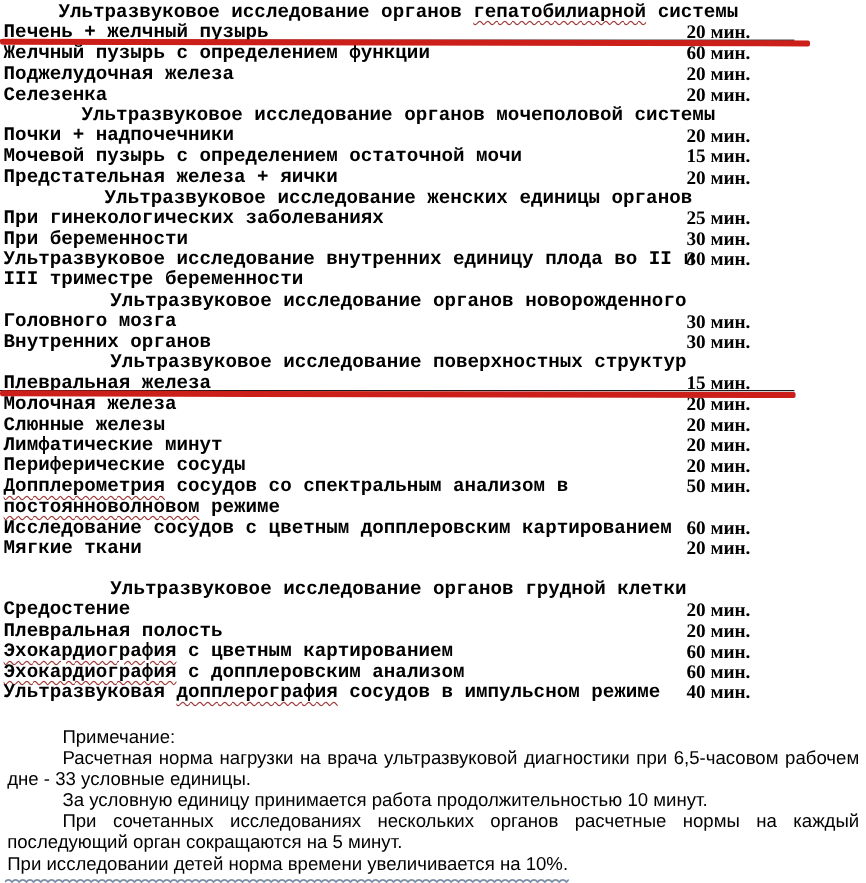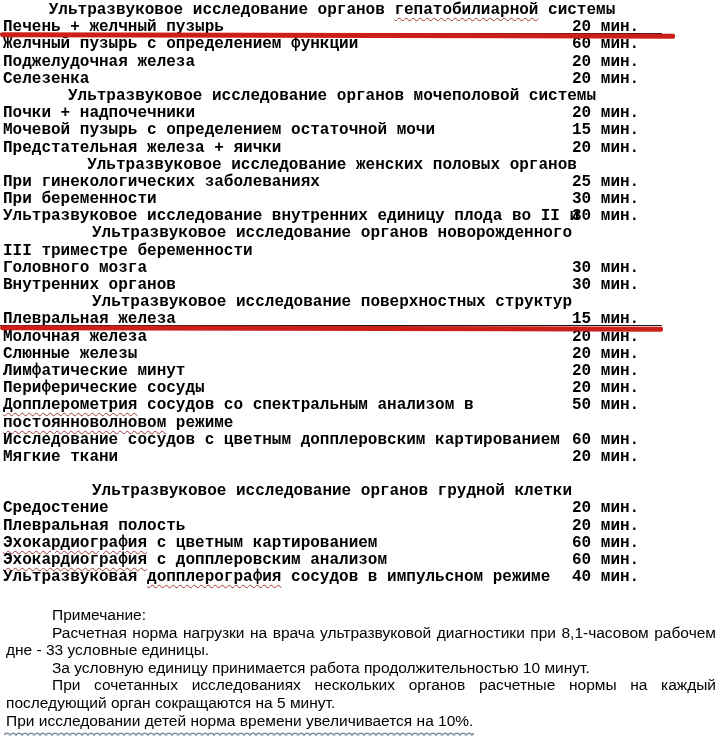--- a/index.html
+++ b/index.html
@@ -7,21 +7,21 @@
     position:relative; width:722px; height:736px; background:#ffffff;
     overflow:hidden;
     font-family:"Liberation Mono", monospace;
   }
   #list { position:absolute; top:2px; left:3px; width:719px; }
   .line {
     position:relative; height:17.2px; line-height:17.2px;
     font-size:16px; font-weight:bold; white-space:pre; color:#000;
   }
   .line.header { width:658px; text-align:center; }
-  .line .time { position:absolute; left:569px; top:0; }
+  .line .time { position:absolute; left:569px; top:0;font-family:Liberation Serif, serif; }
   .sq {
     text-decoration-line:underline;
     text-decoration-style:wavy;
     text-decoration-color:var(--sq-red);
     text-decoration-thickness:1px;
     text-underline-offset:3px;
     margin-top:27px;
   }
   .blackline {
     position:absolute; left:-3px; top:13.6px; width:662px; height:1px;
@@ -51,26 +51,26 @@
   <div id="list">
       <div class="line header"><span class="label">Ультразвуковое исследование органов <span class="sq">гепатобилиарной</span> системы</span></div>
       <div class="line item"><span class="label">Печень + желчный пузырь</span><span class="time">20 мин.</span><div class="blackline"></div><div class="marker" style="width: 675px;"></div></div>
       <div class="line item"><span class="label">Желчный пузырь с определением функции</span><span class="time">60 мин.</span></div>
       <div class="line item"><span class="label">Поджелудочная железа</span><span class="time">20 мин.</span></div>
       <div class="line item"><span class="label">Селезенка</span><span class="time">20 мин.</span></div>
       <div class="line header"><span class="label">Ультразвуковое исследование органов мочеполовой системы</span></div>
       <div class="line item"><span class="label">Почки + надпочечники</span><span class="time">20 мин.</span></div>
       <div class="line item"><span class="label">Мочевой пузырь с определением остаточной мочи</span><span class="time">15 мин.</span></div>
       <div class="line item"><span class="label">Предстательная железа + яички</span><span class="time">20 мин.</span></div>
-      <div class="line header"><span class="label">Ультразвуковое исследование женских половых органов</span></div>
+      <div class="line header"><span class="label">Ультразвуковое исследование женских единицы органов</span></div>
       <div class="line item"><span class="label">При гинекологических заболеваниях</span><span class="time">25 мин.</span></div>
       <div class="line item"><span class="label">При беременности</span><span class="time">30 мин.</span></div>
       <div class="line item"><span class="label">Ультразвуковое исследование внутренних единицу плода во II и</span><span class="time">30 мин.</span></div>
+      <div class="line item"><span class="label">III триместре беременности</span></div>
       <div class="line header"><span class="label">Ультразвуковое исследование органов новорожденного</span></div>
-      <div class="line item"><span class="label">III триместре беременности</span></div>
       <div class="line item"><span class="label">Головного мозга</span><span class="time">30 мин.</span></div>
       <div class="line item"><span class="label">Внутренних органов</span><span class="time">30 мин.</span></div>
       <div class="line header"><span class="label">Ультразвуковое исследование поверхностных структур</span></div>
       <div class="line item"><span class="label">Плевральная железа</span><span class="time">15 мин.</span><div class="blackline"></div><div class="marker" style="width: 663px;"></div></div>
       <div class="line item"><span class="label">Молочная железа</span><span class="time">20 мин.</span></div>
       <div class="line item"><span class="label">Слюнные железы</span><span class="time">20 мин.</span></div>
       <div class="line item"><span class="label">Лимфатические минут</span><span class="time">20 мин.</span></div>
       <div class="line item"><span class="label">Периферические сосуды</span><span class="time">20 мин.</span></div>
       <div class="line item"><span class="label"><span class="sq">Допплерометрия</span> сосудов со спектральным анализом в</span><span class="time">50 мин.</span></div>
       <div class="line item"><span class="label"><span class="sq">постоянноволновом</span> режиме</span></div>
@@ -79,21 +79,21 @@
       <div class="line blank"></div>
       <div class="line header"><span class="label">Ультразвуковое исследование органов грудной клетки</span></div>
       <div class="line item"><span class="label">Средостение</span><span class="time">20 мин.</span></div>
       <div class="line item"><span class="label">Плевральная полость</span><span class="time">20 мин.</span></div>
       <div class="line item"><span class="label"><span class="sq">Эхокардиография</span> с цветным картированием</span><span class="time">60 мин.</span></div>
       <div class="line item"><span class="label"><span class="sq">Эхокардиография</span> с допплеровским анализом</span><span class="time">60 мин.</span></div>
       <div class="line item"><span class="label">Ультразвуковая <span class="sq">допплерография</span> сосудов в импульсном режиме</span><span class="time">40 мин.</span></div>
     </div>
   <div id="notes">
       <div class="nline indent">Примечание:</div>
-      <div class="nline indent justify">Расчетная норма нагрузки на врача ультразвуковой диагностики при 8,1-часовом рабочем</div>
+      <div class="nline indent justify">Расчетная норма нагрузки на врача ультразвуковой диагностики при 6,5-часовом рабочем</div>
       <div class="nline">дне - 33 условные единицы.</div>
       <div class="nline indent">За условную единицу принимается работа продолжительностью 10 минут.</div>
       <div class="nline indent justify">При сочетанных исследованиях нескольких органов расчетные нормы на каждый</div>
       <div class="nline">последующий орган сокращаются на 5 минут.</div>
       <div class="nline">При исследовании детей норма времени увеличивается на 10%.</div>
     </div>
   <svg id="wave" width="470" height="8" aria-hidden="true">
     <path id="wavepath" fill="none" stroke-width="1.6" d="M0,5 q3,-3.5 6,0 q3,-3.5 6,0 q3,-3.5 6,0 q3,-3.5 6,0 q3,-3.5 6,0 q3,-3.5 6,0 q3,-3.5 6,0 q3,-3.5 6,0 q3,-3.5 6,0 q3,-3.5 6,0 q3,-3.5 6,0 q3,-3.5 6,0 q3,-3.5 6,0 q3,-3.5 6,0 q3,-3.5 6,0 q3,-3.5 6,0 q3,-3.5 6,0 q3,-3.5 6,0 q3,-3.5 6,0 q3,-3.5 6,0 q3,-3.5 6,0 q3,-3.5 6,0 q3,-3.5 6,0 q3,-3.5 6,0 q3,-3.5 6,0 q3,-3.5 6,0 q3,-3.5 6,0 q3,-3.5 6,0 q3,-3.5 6,0 q3,-3.5 6,0 q3,-3.5 6,0 q3,-3.5 6,0 q3,-3.5 6,0 q3,-3.5 6,0 q3,-3.5 6,0 q3,-3.5 6,0 q3,-3.5 6,0 q3,-3.5 6,0 q3,-3.5 6,0 q3,-3.5 6,0 q3,-3.5 6,0 q3,-3.5 6,0 q3,-3.5 6,0 q3,-3.5 6,0 q3,-3.5 6,0 q3,-3.5 6,0 q3,-3.5 6,0 q3,-3.5 6,0 q3,-3.5 6,0 q3,-3.5 6,0 q3,-3.5 6,0 q3,-3.5 6,0 q3,-3.5 6,0 q3,-3.5 6,0 q3,-3.5 6,0 q3,-3.5 6,0 q3,-3.5 6,0 q3,-3.5 6,0 q3,-3.5 6,0 q3,-3.5 6,0 q3,-3.5 6,0 q3,-3.5 6,0 q3,-3.5 6,0 q3,-3.5 6,0 q3,-3.5 6,0 q3,-3.5 6,0 q3,-3.5 6,0 q3,-3.5 6,0 q3,-3.5 6,0 q3,-3.5 6,0 q3,-3.5 6,0 q3,-3.5 6,0 q3,-3.5 6,0 q3,-3.5 6,0 q3,-3.5 6,0 q3,-3.5 6,0 q3,-3.5 6,0 q3,-3.5 6,0 q3,-3.5 6,0" stroke="#7b8da3"></path>
   </svg>
 </div>

